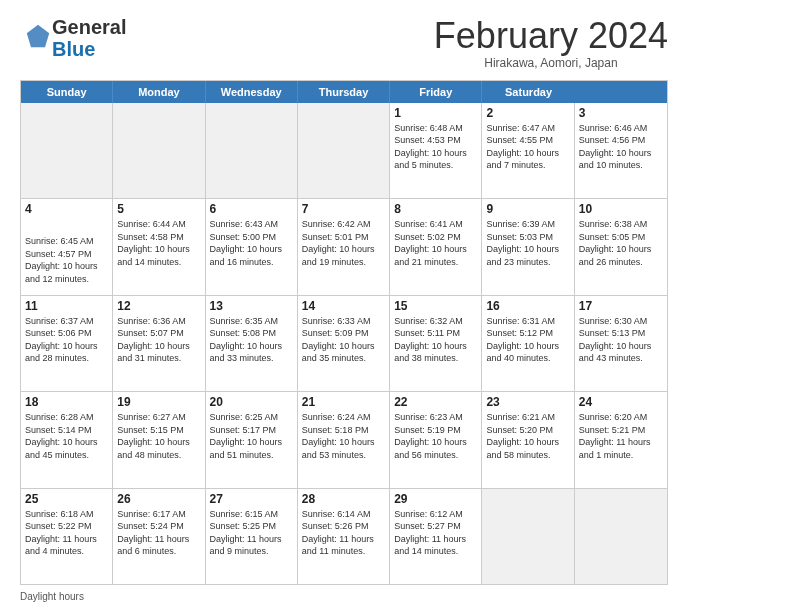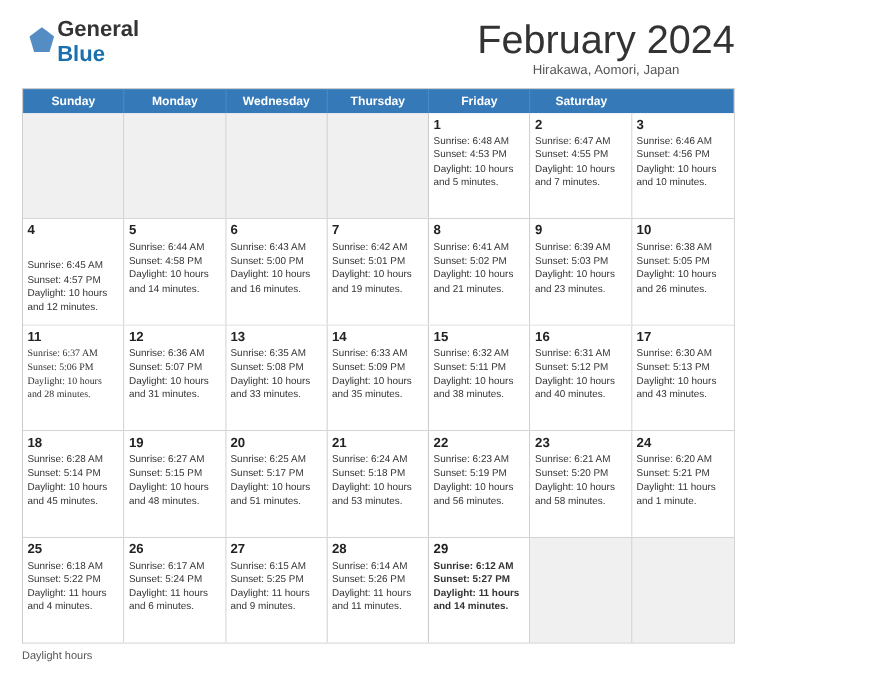--- a/index.html
+++ b/index.html
@@ -224,21 +224,21 @@
             <span class="day-number">10</span>
             <div class="cell-text" style="white-space: pre-line;">Sunrise: 6:38 AM
 Sunset: 5:05 PM
 Daylight: 10 hours
 and 26 minutes.</div>
           </div>
         </div>
         <div class="calendar-row">
           <div class="calendar-cell">
             <span class="day-number">11</span>
-            <div class="cell-text" style="white-space: pre-line; font-family: Liberation Serif, serif;">Sunrise: 6:37 AM
+            <div class="cell-text" style="white-space: pre-line;">Sunrise: 6:37 AM
 Sunset: 5:06 PM
 Daylight: 10 hours
 and 28 minutes.</div>
           </div>
           <div class="calendar-cell">
             <span class="day-number">12</span>
             <div class="cell-text" style="white-space: pre-line;">Sunrise: 6:36 AM
 Sunset: 5:07 PM
 Daylight: 10 hours
 and 31 minutes.</div>
@@ -354,21 +354,21 @@
           </div>
           <div class="calendar-cell">
             <span class="day-number">28</span>
             <div class="cell-text" style="white-space: pre-line;">Sunrise: 6:14 AM
 Sunset: 5:26 PM
 Daylight: 11 hours
 and 11 minutes.</div>
           </div>
           <div class="calendar-cell">
             <span class="day-number">29</span>
-            <div class="cell-text" style="white-space: pre-line; font-weight: bold;">Sunrise: 6:12 AM
+            <div class="cell-text" style="white-space: pre-line;">Sunrise: 6:12 AM
 Sunset: 5:27 PM
 Daylight: 11 hours
 and 14 minutes.</div>
           </div>
           <div class="calendar-cell shaded empty"></div>
           <div class="calendar-cell shaded empty"></div>
         </div>
       </div>
   </div>
 

